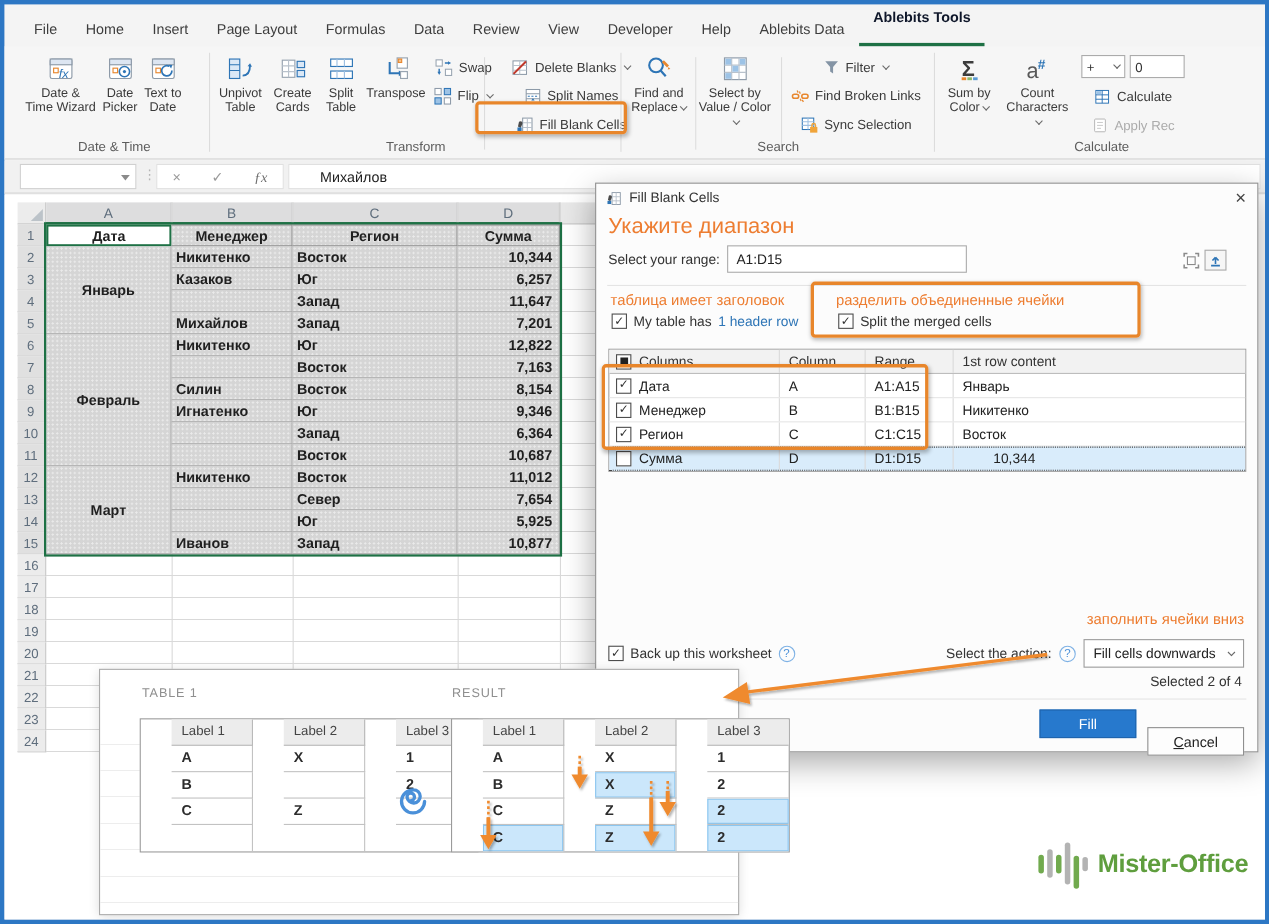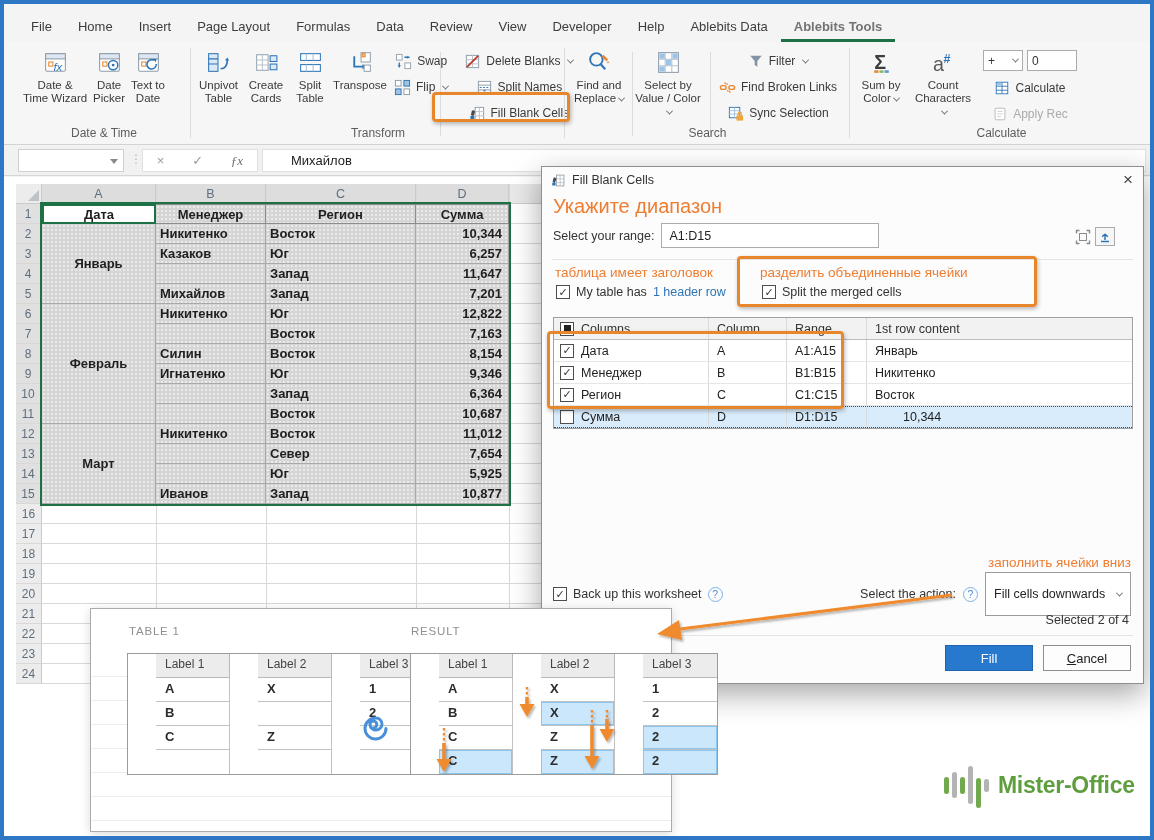--- a/index.html
+++ b/index.html
@@ -1,21 +1,21 @@
 <!DOCTYPE html>
 <html><head>
 <meta charset="utf-8">
 <style>
   html,body{margin:0;padding:0;background:#888;}
   *{box-sizing:border-box;font-family:"Liberation Sans",sans-serif;}
   #app{position:relative;width:1154px;height:840px;background:#f4f4f4;border:4px solid #2d77c4;overflow:hidden;}
   
   #tabs{position:absolute;left:14px;top:6px;height:32px;display:flex;align-items:flex-end;z-index:5;}
   .tab{padding:6px 13px 8px;font-size:13px;color:#3d3d3d;white-space:nowrap;cursor:pointer;}
-  .tab.active{color:#737373;font-weight:700;border-bottom:3px solid #1e7145;padding-bottom:5px;}
+  .tab.active{color:#0f172a;font-weight:700;border-bottom:3px solid #1e7145;padding-bottom:16px;}
   
   #ribbon{position:absolute;left:0;top:38px;width:1146px;height:103px;background:#f6f6f6;border-bottom:1px solid #d2d2d2;z-index:4;}
   .gg{position:absolute;top:4px;height:96px;}
   .gl{position:absolute;bottom:2px;left:0;right:0;text-align:center;font-size:12px;color:#5d5d5d;}
   .gdiv{position:absolute;top:6px;bottom:6px;width:1px;background:#dcdcdc;}
   .bigs{display:flex;align-items:flex-start;}
   .bb{display:flex;flex-direction:column;align-items:center;padding:3px 3px 0;font-size:11.5px;color:#3a3a3a;line-height:13px;text-align:center;cursor:pointer;}
   .bb svg{margin-bottom:3px;}
   .sbcol{display:flex;flex-direction:column;gap:4px;align-items:center;}
   .sb{display:flex;align-items:center;gap:5px;font-size:12px;color:#3a3a3a;height:22px;white-space:nowrap;cursor:pointer;padding:0 3px;}
@@ -73,26 +73,26 @@
   .drow.head{background:#f2f2f2;border-bottom:1px solid #bdbdbd;color:#333;}
   .drow.selrow{background:#d9ecfb;border-top:1px dotted #444;border-bottom:1px dotted #444;}
   .dcol1{width:155px;display:flex;align-items:center;gap:7px;padding-left:6px;border-right:1px solid #dadada;height:100%;}
   .dcol2{width:78px;padding-left:8px;border-right:1px solid #dadada;height:100%;display:flex;align-items:center;}
   .dcol3{width:80px;padding-left:8px;border-right:1px solid #dadada;height:100%;display:flex;align-items:center;text-align:center;}
   .dcol4{flex:1;padding-left:8px;height:100%;display:flex;align-items:center;}
   .drow.selrow .dcol4{padding-left:36px;}
   #fillhint{position:absolute;right:12px;top:388px;}
   #actrow{position:absolute;left:11px;right:12px;top:414px;height:26px;display:flex;align-items:center;}
   #actright{margin-left:auto;display:flex;align-items:center;gap:7px;}
-  #dropdown{width:146px;height:44px;border:1px solid #9b9b9b;background:#fff;display:flex;align-items:center;font-size:12.5px;color:#222;padding:0 8px;justify-content:space-between;cursor:pointer;}
+  #dropdown{width:146px;height:26px;border:1px solid #9b9b9b;background:#fff;display:flex;align-items:center;font-size:12.5px;color:#222;padding:0 8px;justify-content:space-between;cursor:pointer;}
   #selcount{position:absolute;right:14px;top:446px;font-size:12.5px;color:#333;}
   #btnrow{position:absolute;right:12px;top:478px;display:flex;gap:10px;}
   .btn{width:88px;height:26px;display:flex;align-items:center;justify-content:center;font-size:13px;cursor:pointer;}
   #fillbtn{background:#2779cd;color:#fff;border:1px solid #1f64ad;}
-  #cancelbtn{background:#fdfdfd;color:#222;border:1px solid #8f8f8f;}
+  #cancelbtn{background:#fdfdfd;color:#222;border:1px solid #8f8f8f;margin-top:16px;}
   #cancelbtn u{text-decoration:underline;}
   
   #panel{position:absolute;left:86px;top:604px;width:582px;height:224px;background:#fff;border:1px solid #ababab;box-shadow:0 2px 10px rgba(0,0,0,.15);z-index:40;}
   #panel .rowlines{position:absolute;left:0;top:44px;width:100%;height:168px;background:repeating-linear-gradient(to bottom,transparent 0 23px,#ededed 23px 24px);pointer-events:none;}
   .mtlabel{position:absolute;top:16px;font-size:11.5px;color:#8f8f8f;letter-spacing:.8px;}
   .mtable{position:absolute;top:44px;border:1px solid #9b9b9b;background:#fff;}
   .mrow{display:flex;}
   .mc{width:74px;height:24px;border-right:1px solid #c2c2c2;border-bottom:1px solid #c2c2c2;font-size:13px;color:#2c2c2c;font-weight:700;padding:3px 0 0 9px;margin-left:28px;}
   .mrow:last-child .mc{border-bottom:none;}
   .mc:last-child{border-right:none;}

